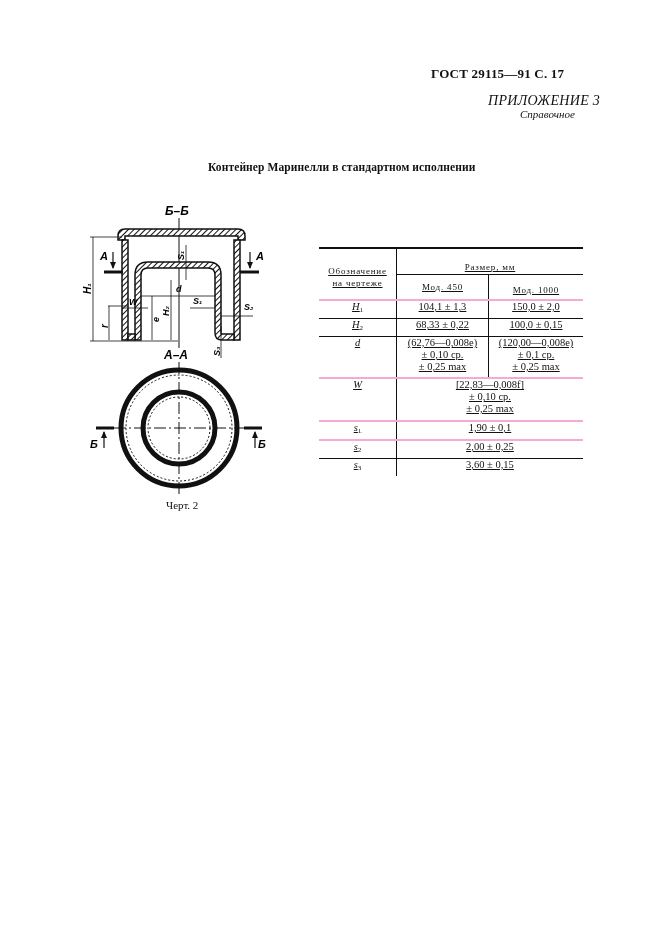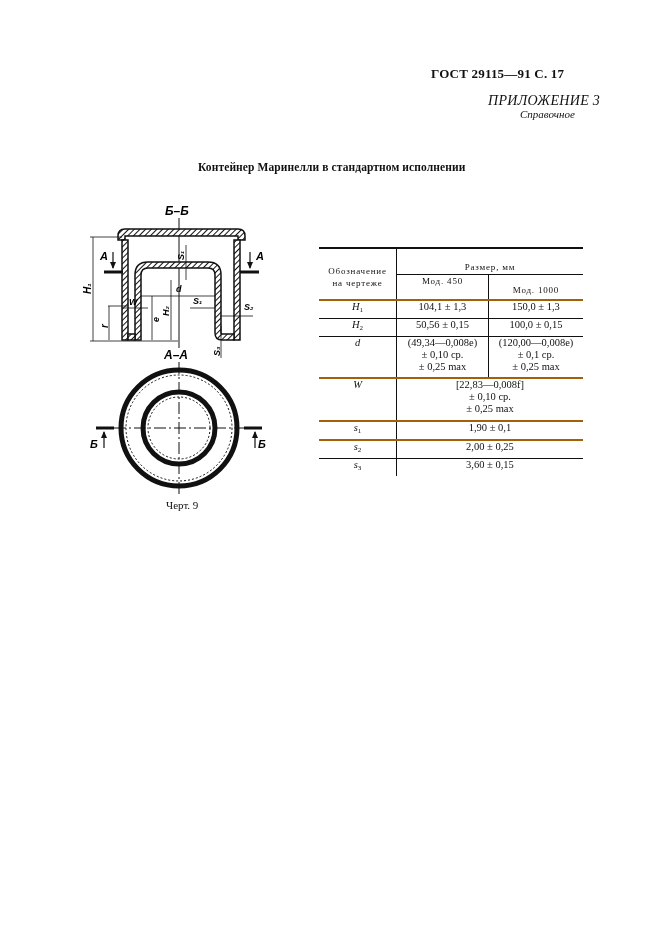--- a/index.html
+++ b/index.html
@@ -2,33 +2,33 @@
 <html><head>
 <meta charset="utf-8">
 <style>
   html, body { margin:0; padding:0; }
   body { width:661px; height:936px; background:#ffffff; position:relative; overflow:hidden;
          font-family:"Liberation Serif","DejaVu Serif",serif; color:#111; }
   .abs { position:absolute; }
   .hdr { left:431px; top:58px; font-weight:bold; font-size:13px; letter-spacing:0.2px;margin-top:8px; }
   .appx { left:488px; top:93px; font-style:italic; font-size:14px; letter-spacing:0.3px; }
   .appx2 { left:488px; top:108px; font-style:italic; font-size:11px;margin-left:32px; }
-  .title { left:198px; top:161px; font-weight:bold; font-size:11.5px; letter-spacing:0.1px;font-family:Liberation Serif, serif; }
+  .title { left:208px; top:161px; font-weight:bold; font-size:11.5px; letter-spacing:0.1px;font-family:Liberation Serif, serif; }
   .caption { left:166px; top:499px; font-size:11px; }
   svg.draw { position:absolute; left:78px; top:200px; }
 
   table.dim { position:absolute; left:319px; top:247px; width:264px; border-collapse:collapse;
-              font-size:10.5px; text-align:center; }
+              font-size:10.5px; text-align:center;text-decoration:underline; }
   table.dim td { padding:0; vertical-align:top; line-height:12px; }
   table.dim td.c0 { width:77px; border-right:1px solid #111; }
   table.dim td.c1 { width:91px; border-right:1px solid #111; }
   table.dim td.c2 { width:94px; }
   .top-line { border-top:2px solid #111; }
   .thin { border-top:1px solid #111; }
-  .thick { border-top:2px solid #a16207; }
+  .thick { border-top:2px solid #f9a8d4; }
   .small { font-size:9px; letter-spacing:0.8px; }
   .it { font-style:italic; }
   sub { font-size:7px; vertical-align:-2px; font-style:normal; }
 </style>
 </head>
 <body>
 
 <div class="abs hdr">ГОСТ 29115—91 С. 17</div>
 <div class="abs appx">ПРИЛОЖЕНИЕ 3</div>
 <div class="abs appx2">Справочное</div>
@@ -108,50 +108,50 @@
     <line x1="166" y1="228" x2="184" y2="228" stroke="#111" stroke-width="3"></line>
     <line x1="26" y1="232" x2="26" y2="248" stroke="#111" stroke-width="1.2"></line>
     <polygon points="23,238 29,238 26,231" fill="#111"></polygon>
     <line x1="177" y1="232" x2="177" y2="248" stroke="#111" stroke-width="1.2"></line>
     <polygon points="174,238 180,238 177,231" fill="#111"></polygon>
     <text x="12" y="248" font-family="Liberation Sans, sans-serif" font-style="italic" font-weight="bold" font-size="11">Б</text>
     <text x="180" y="248" font-family="Liberation Sans, sans-serif" font-style="italic" font-weight="bold" font-size="11">Б</text>
   </g>
 </svg>
 
-<div class="abs caption">Черт. 9</div>
+<div class="abs caption">Черт. 2</div>
 
 <table class="dim">
   <tbody>
       <tr class="top-line">
     <td class="c0 small" rowspan="2" style="padding-top:16px;">
       <div>Обозначение</div>
       <div>на чертеже</div>
     </td>
     <td colspan="2" class="small" style="height:26px; padding-top:12px; box-sizing:border-box;">Размер, мм</td>
   </tr>
   <tr>
-    <td class="c1 small thin" style="height:26px; padding-top:0; box-sizing:border-box;">Мод. 450</td>
+    <td class="c1 small thin" style="height:26px; padding-top:6px; box-sizing:border-box;">Мод. 450</td>
     <td class="c2 small thin" style="padding-top:9px;">Мод. 1000</td>
   </tr>
 
   <tr class="thick">
     <td class="c0 it" style="height:17px;"><span>H</span><sub>1</sub></td>
     <td class="c1">104,1 ± 1,3</td>
-    <td class="c2">150,0 ± 1,3</td>
+    <td class="c2">150,0 ± 2,0</td>
   </tr>
   <tr class="thin">
     <td class="c0 it" style="height:17px;"><span>H</span><sub>2</sub></td>
-    <td class="c1">50,56 ± 0,15</td>
+    <td class="c1">68,33 ± 0,22</td>
     <td class="c2">100,0 ± 0,15</td>
   </tr>
   <tr class="thin">
     <td class="c0 it" style="height:40px;">d</td>
     <td class="c1">
-      <div>(49,34—0,008e)</div>
+      <div>(62,76—0,008e)</div>
       <div>± 0,10 ср.</div>
       <div>± 0,25 max</div>
     </td>
     <td class="c2">
       <div>(120,00—0,008e)</div>
       <div>± 0,1 ср.</div>
       <div>± 0,25 max</div>
     </td>
   </tr>
   <tr class="thick">

